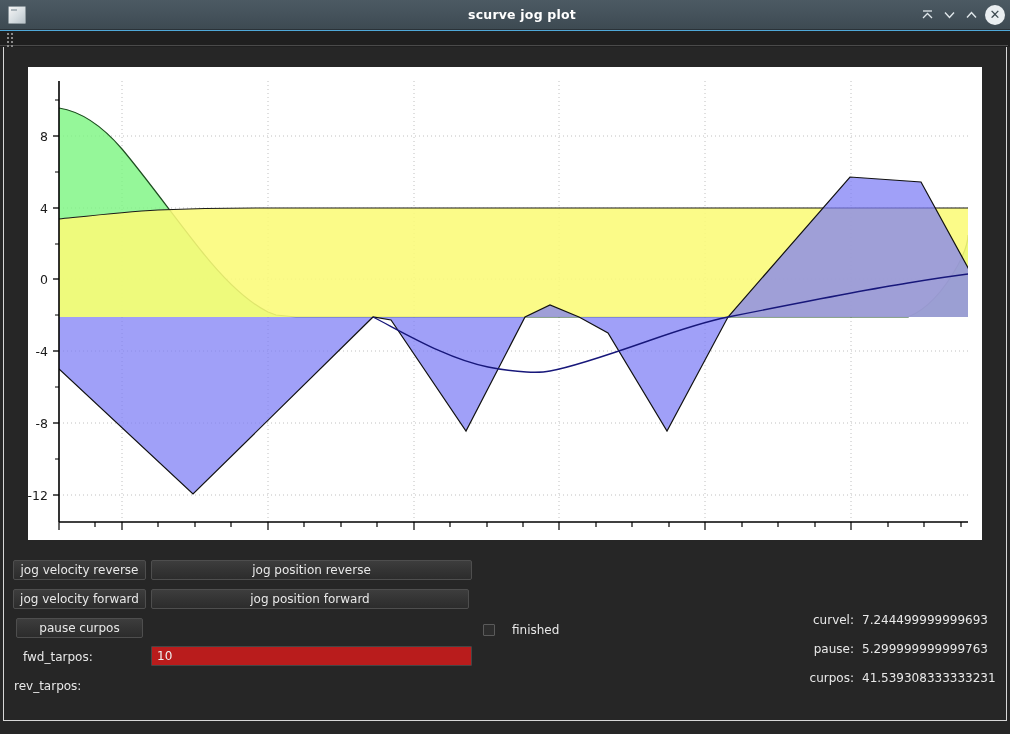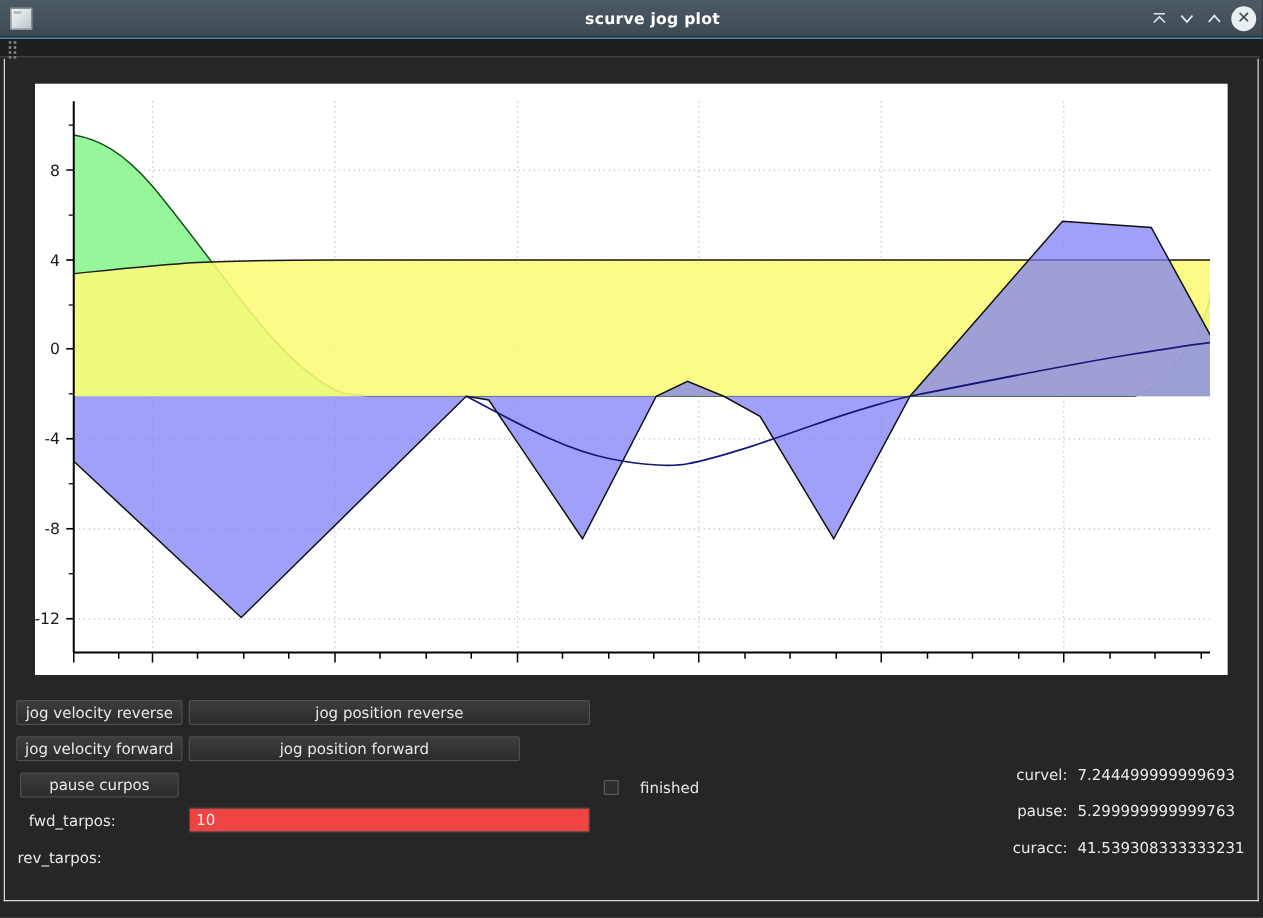--- a/index.html
+++ b/index.html
@@ -170,39 +170,39 @@
     font-size: 12px;
     line-height: 18px;
     text-align: center;
     white-space: nowrap;
     overflow: hidden;
   }
   #btn-jvr { left: 13px;  top: 8px;  width: 133px; }
   #btn-jvf { left: 13px;  top: 37px; width: 133px; }
   #btn-pt  { left: 16px;  top: 66px; width: 127px; }
   #btn-jpr { left: 151px; top: 8px;  width: 321px; }
-  #btn-jpf { left: 151px; top: 37px; width: 265px; }
+  #btn-jpf { left: 151px; top: 37px; width: 318px; }
 
   .field-label {
     position: absolute;
     color: #e8e8e8;
     font-size: 12px;
     line-height: 16px;
     white-space: nowrap;
   }
   #lbl-fwd { left: 23px; top: 97px; }
   #lbl-rev { left: 14px; top: 126px; }
 
   .text-input {
     position: absolute;
     left: 151px;
     width: 321px;
     height: 20px;
     box-sizing: border-box;
-    background: #ef4444;
+    background: #b91c1c;
     border: 1px solid #454545;
     border-radius: 1px;
     color: #eeeeee;
     font-size: 12px;
     line-height: 18px;
     padding: 0 0 0 5px;
     font-family: "DejaVu Sans", "Liberation Sans", sans-serif;
     outline: none;
   }
   #in-fwd { top: 94px; }
@@ -479,18 +479,18 @@
         <span id="chk-box"></span><span id="chk-label">finished</span>
       </div>
 
       <div class="readout" id="ro-vel">
         <span class="rkey">curvel:</span><span class="rval">7.244499999999693</span>
       </div>
       <div class="readout" id="ro-acc">
         <span class="rkey">pause:</span><span class="rval">5.299999999999763</span>
       </div>
       <div class="readout" id="ro-pos">
-        <span class="rkey">curacc:</span><span class="rval">41.539308333333231</span>
+        <span class="rkey">curpos:</span><span class="rval">41.539308333333231</span>
       </div>
 
     </div>
   </div>
 </div>
 
 </body></html>

